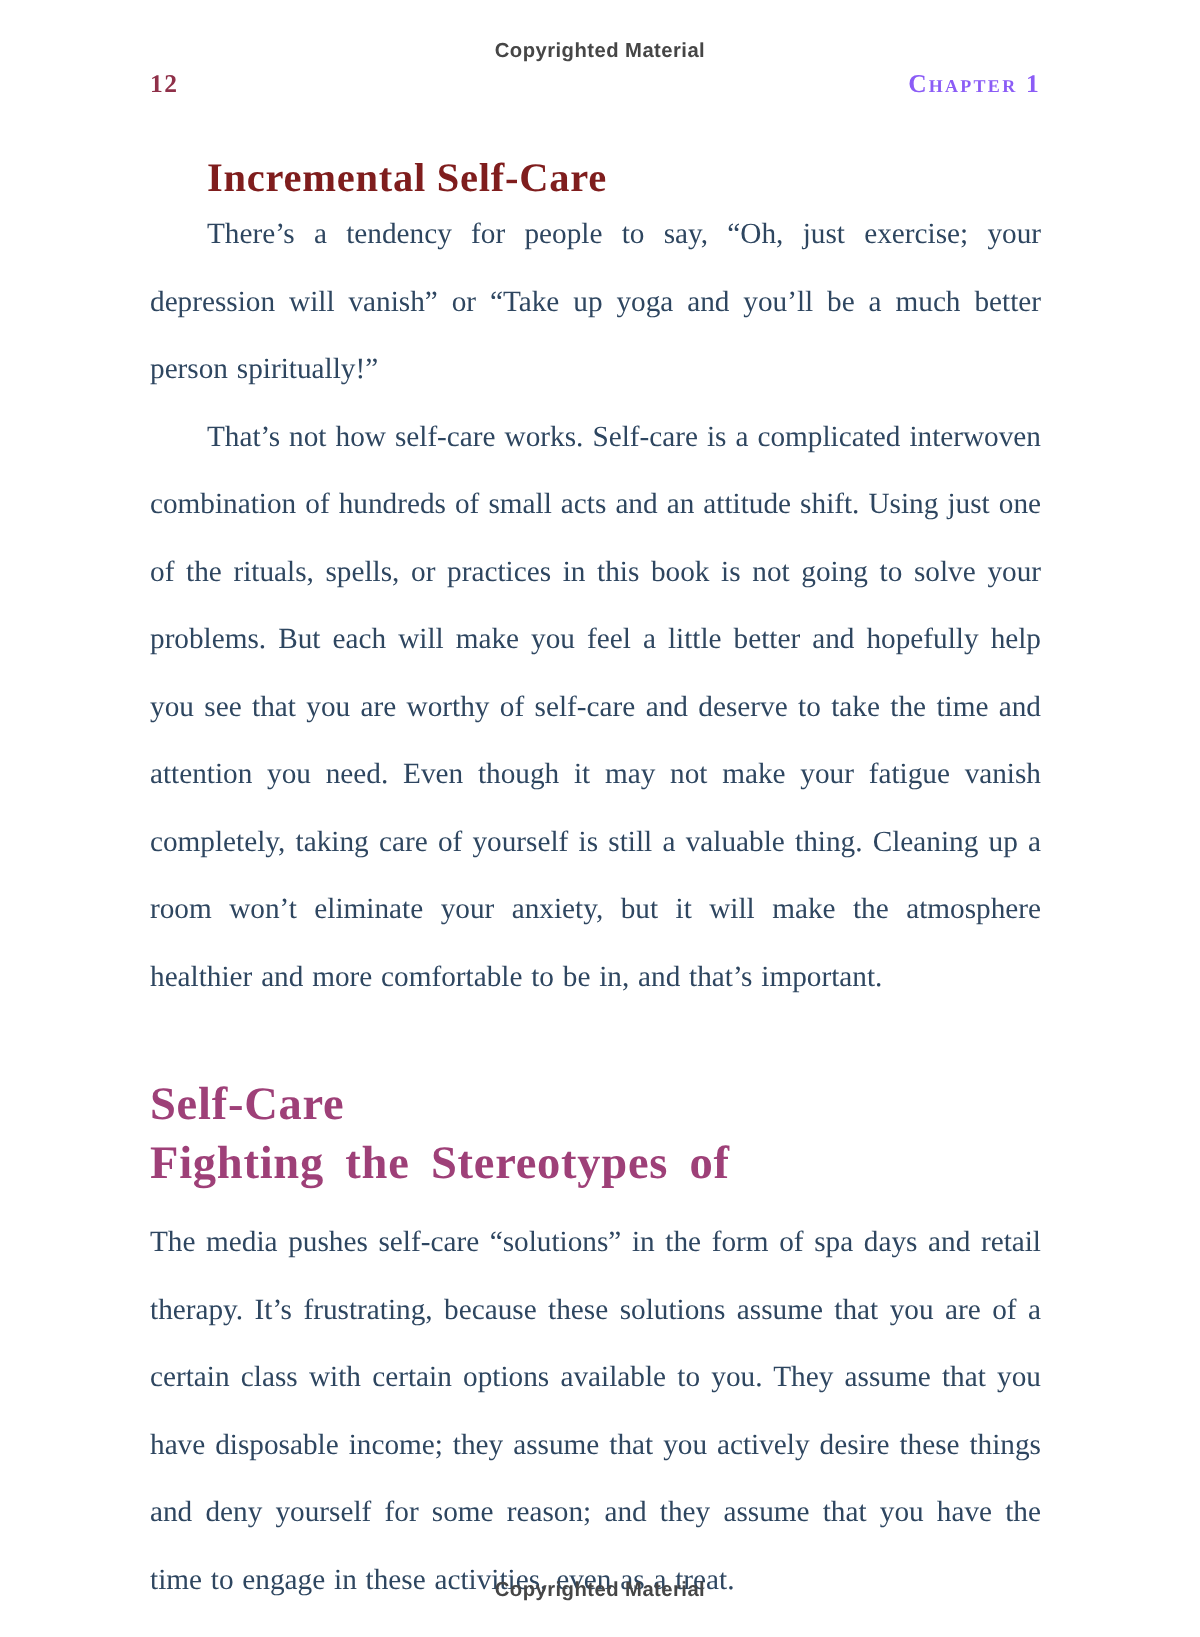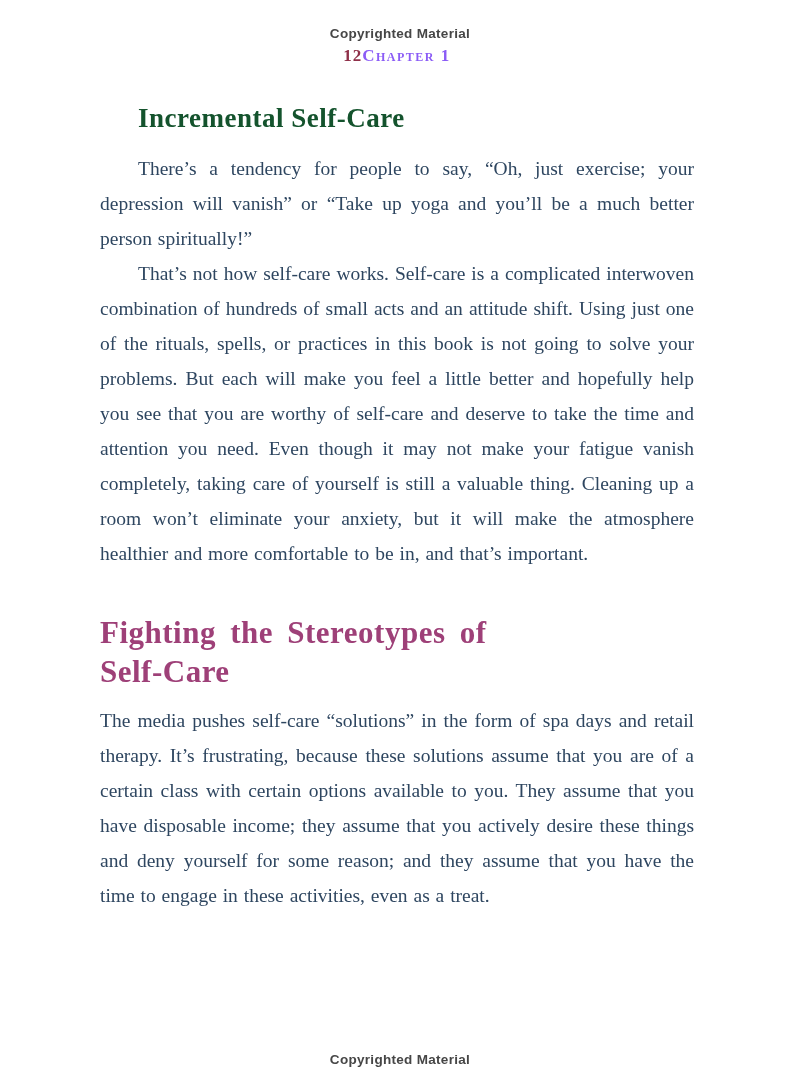--- a/index.html
+++ b/index.html
@@ -26,51 +26,51 @@
     font-weight: bold;
     font-size: 13.5px;
     color: #464646;
     letter-spacing: 0.3px;
   }
   .watermark.top { top: 26px; }
   .watermark.bottom { bottom: 24px; }
 
   .page-header {
     display: flex;
-    justify-content: center;
+    justify-content: space-between;
     align-items: baseline;
     margin-top: 46px;
     font-size: 17px;
   }
   .page-number {
     color: #8f3049;
     font-weight: bold;
     letter-spacing: 1px;
   }
   .chapter-label {
     color: #8b5cf6;
     font-weight: bold;
     font-variant: small-caps;
     letter-spacing: 1.5px;
   }
 
   .sub-heading {
-    color: #14532d;
+    color: #7f1d1d;
     font-size: 27px;
     line-height: 32px;
     font-weight: bold;
     letter-spacing: 0.5px;
-    margin: 36px 0 17px 0;
+    margin: 36px 0 0 0;
     text-indent: 38px;
   }
 
   .body {
     color: #2e4660;
     font-size: 19.5px;
-    line-height: 35px;
+    line-height: 45px;
     text-align: justify;
     margin: 0;
     word-spacing: 1px;
   }
   .body.indent { text-indent: 38px; }
 
   .main-heading {
     color: #9e4078;
     font-size: 31px;
     line-height: 39px;
@@ -93,22 +93,22 @@
     <span class="chapter-label">Chapter 1</span>
   </div>
 
   <h2 class="sub-heading">Incremental Self-Care</h2>
 
   <p class="body indent">There’s a tendency for people to say, “Oh, just exercise; your depression will vanish” or “Take up yoga and you’ll be a much better person spiritually!”</p>
 
   <p class="body indent">That’s not how self-care works. Self-care is a complicated interwoven combination of hundreds of small acts and an attitude shift. Using just one of the rituals, spells, or practices in this book is not going to solve your problems. But each will make you feel a little better and hopefully help you see that you are worthy of self-care and deserve to take the time and attention you need. Even though it may not make your fatigue vanish completely, taking care of yourself is still a valuable thing. Cleaning up a room won’t eliminate your anxiety, but it will make the atmosphere healthier and more comfortable to be in, and that’s important.</p>
 
   <h1 class="main-heading">
+    <span class="line">Self-Care</span>
     <span class="line">Fighting the Stereotypes of</span>
-    <span class="line">Self-Care</span>
   </h1>
 
   <p class="body">The media pushes self-care “solutions” in the form of spa days and retail therapy. It’s frustrating, because these solutions assume that you are of a certain class with certain options available to you. They assume that you have disposable income; they assume that you actively desire these things and deny yourself for some reason; and they assume that you have the time to engage in these activities, even as a treat.</p>
 
 
   <div class="watermark bottom">Copyrighted Material</div>
 
 </div>
 
 </body></html>

